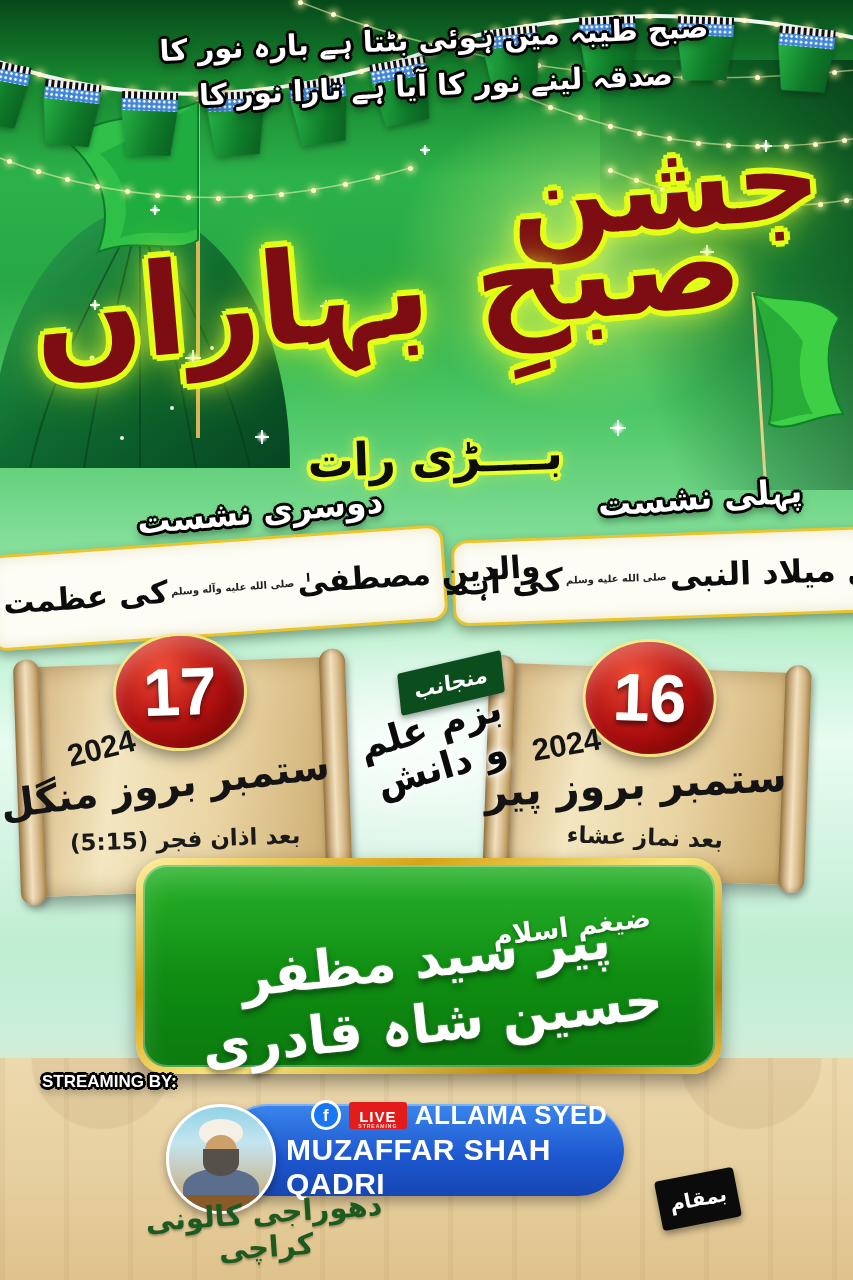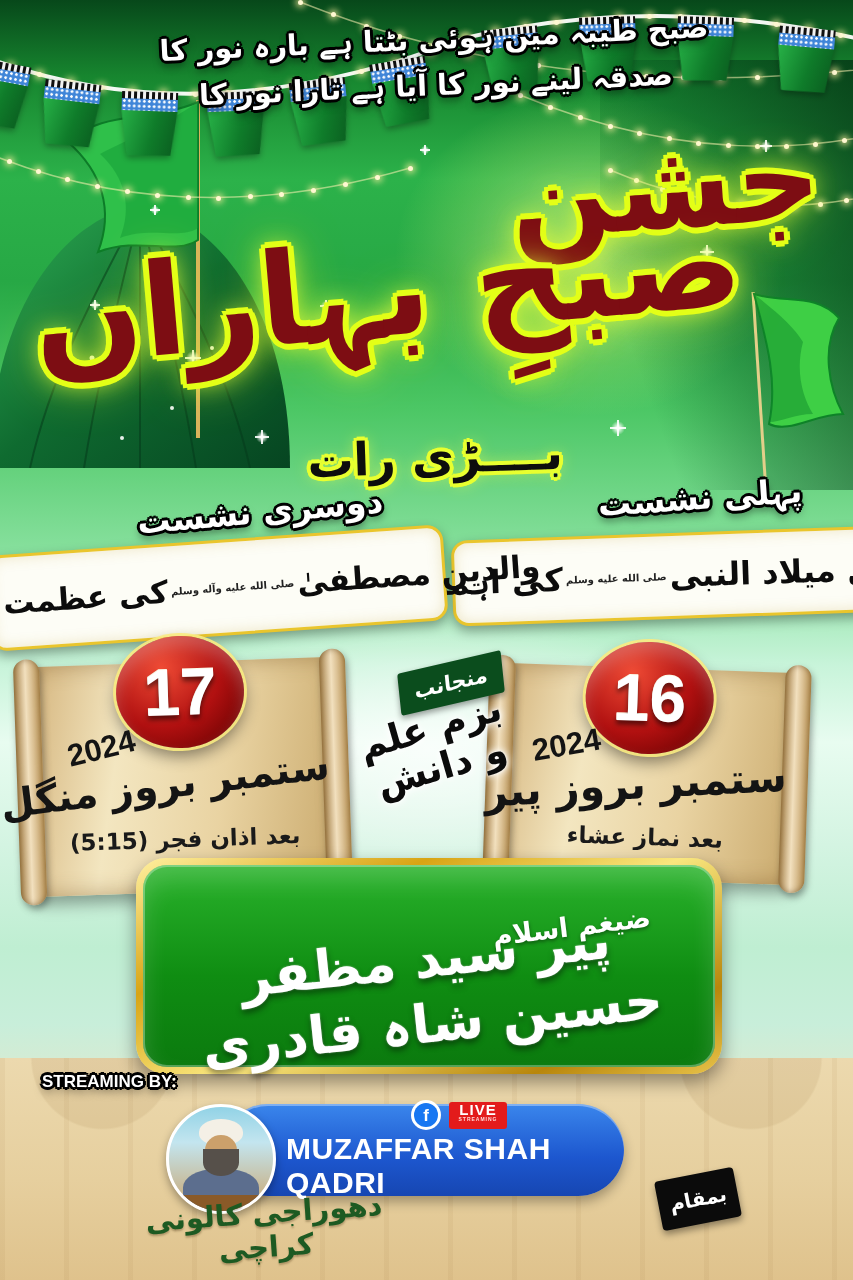--- a/index.html
+++ b/index.html
@@ -118,21 +118,21 @@
     background:linear-gradient(180deg,#3a86ec,#1d57cf 58%,#1646b2);
     box-shadow:0 6px 12px rgba(0,0,0,.3), inset 0 2px 0 rgba(255,255,255,.35);
     padding-left:58px;box-sizing:border-box;display:flex;flex-direction:column;
     align-items:center;justify-content:center;gap:2px;}
   .lb-row1{display:flex;align-items:center;gap:8px;margin-left:14px;}
   .fb{width:30px;height:30px;border-radius:50%;background:#fff;display:flex;align-items:center;justify-content:center;}
   .fb i{width:24px;height:24px;border-radius:50%;background:#1877f2;color:#fff;font-style:normal;
     font-weight:bold;font-size:17px;display:flex;align-items:flex-end;justify-content:center;
     font-family:"Liberation Sans",sans-serif;line-height:22px;}
   .live-badge{width:58px;height:27px;background:#e31b1b;border-radius:3px;display:flex;
-    flex-direction:column;align-items:center;justify-content:flex-start;line-height:1;}
+    flex-direction:column;align-items:center;justify-content:flex-end;line-height:1;}
   .live-badge .lv{color:#fff;font-weight:bold;font-size:15px;letter-spacing:1px;}
   .live-badge .st{color:#ffd9d9;font-weight:bold;font-size:5px;letter-spacing:1px;}
   .lb-l1{color:#fff;font-weight:bold;font-size:26px;letter-spacing:.5px;}
   .lb-l2{color:#fff;font-weight:bold;font-size:30px;letter-spacing:.5px;margin-left:6px;}
   .photo{left:166px;top:1104px;width:104px;height:104px;border-radius:50%;border:3px solid #fff;
     overflow:hidden;background:linear-gradient(180deg,#92d3e6 0%,#c3e5ef 34%,#caa36a 100%);
     box-shadow:0 4px 9px rgba(0,0,0,.35);}
   .photo div{position:absolute;}
   .ph-turban{left:30px;top:12px;width:44px;height:26px;background:#f4f0e6;border-radius:50% 50% 42% 42%;}
   .ph-face{left:36px;top:28px;width:32px;height:30px;background:#cba06b;border-radius:50%;}
@@ -414,20 +414,21 @@
 
   <div class="abs live-banner latin">
     <div class="lb-row1">
       <div class="fb">
           <i>f</i>
         </div>
       <div class="live-badge">
         <span class="lv">LIVE</span>
         <span class="st">STREAMING</span>
       </div>
+      <span class="lb-l1">ALLAMA SYED</span>
     </div>
     <div class="lb-l2">MUZAFFAR SHAH QADRI</div>
   </div>
   <div class="abs photo">
     <div class="ph-body"></div>
     <div class="ph-turban"></div>
     <div class="ph-face"></div>
     <div class="ph-beard"></div>
     <div class="ph-desk"></div>
   </div>

